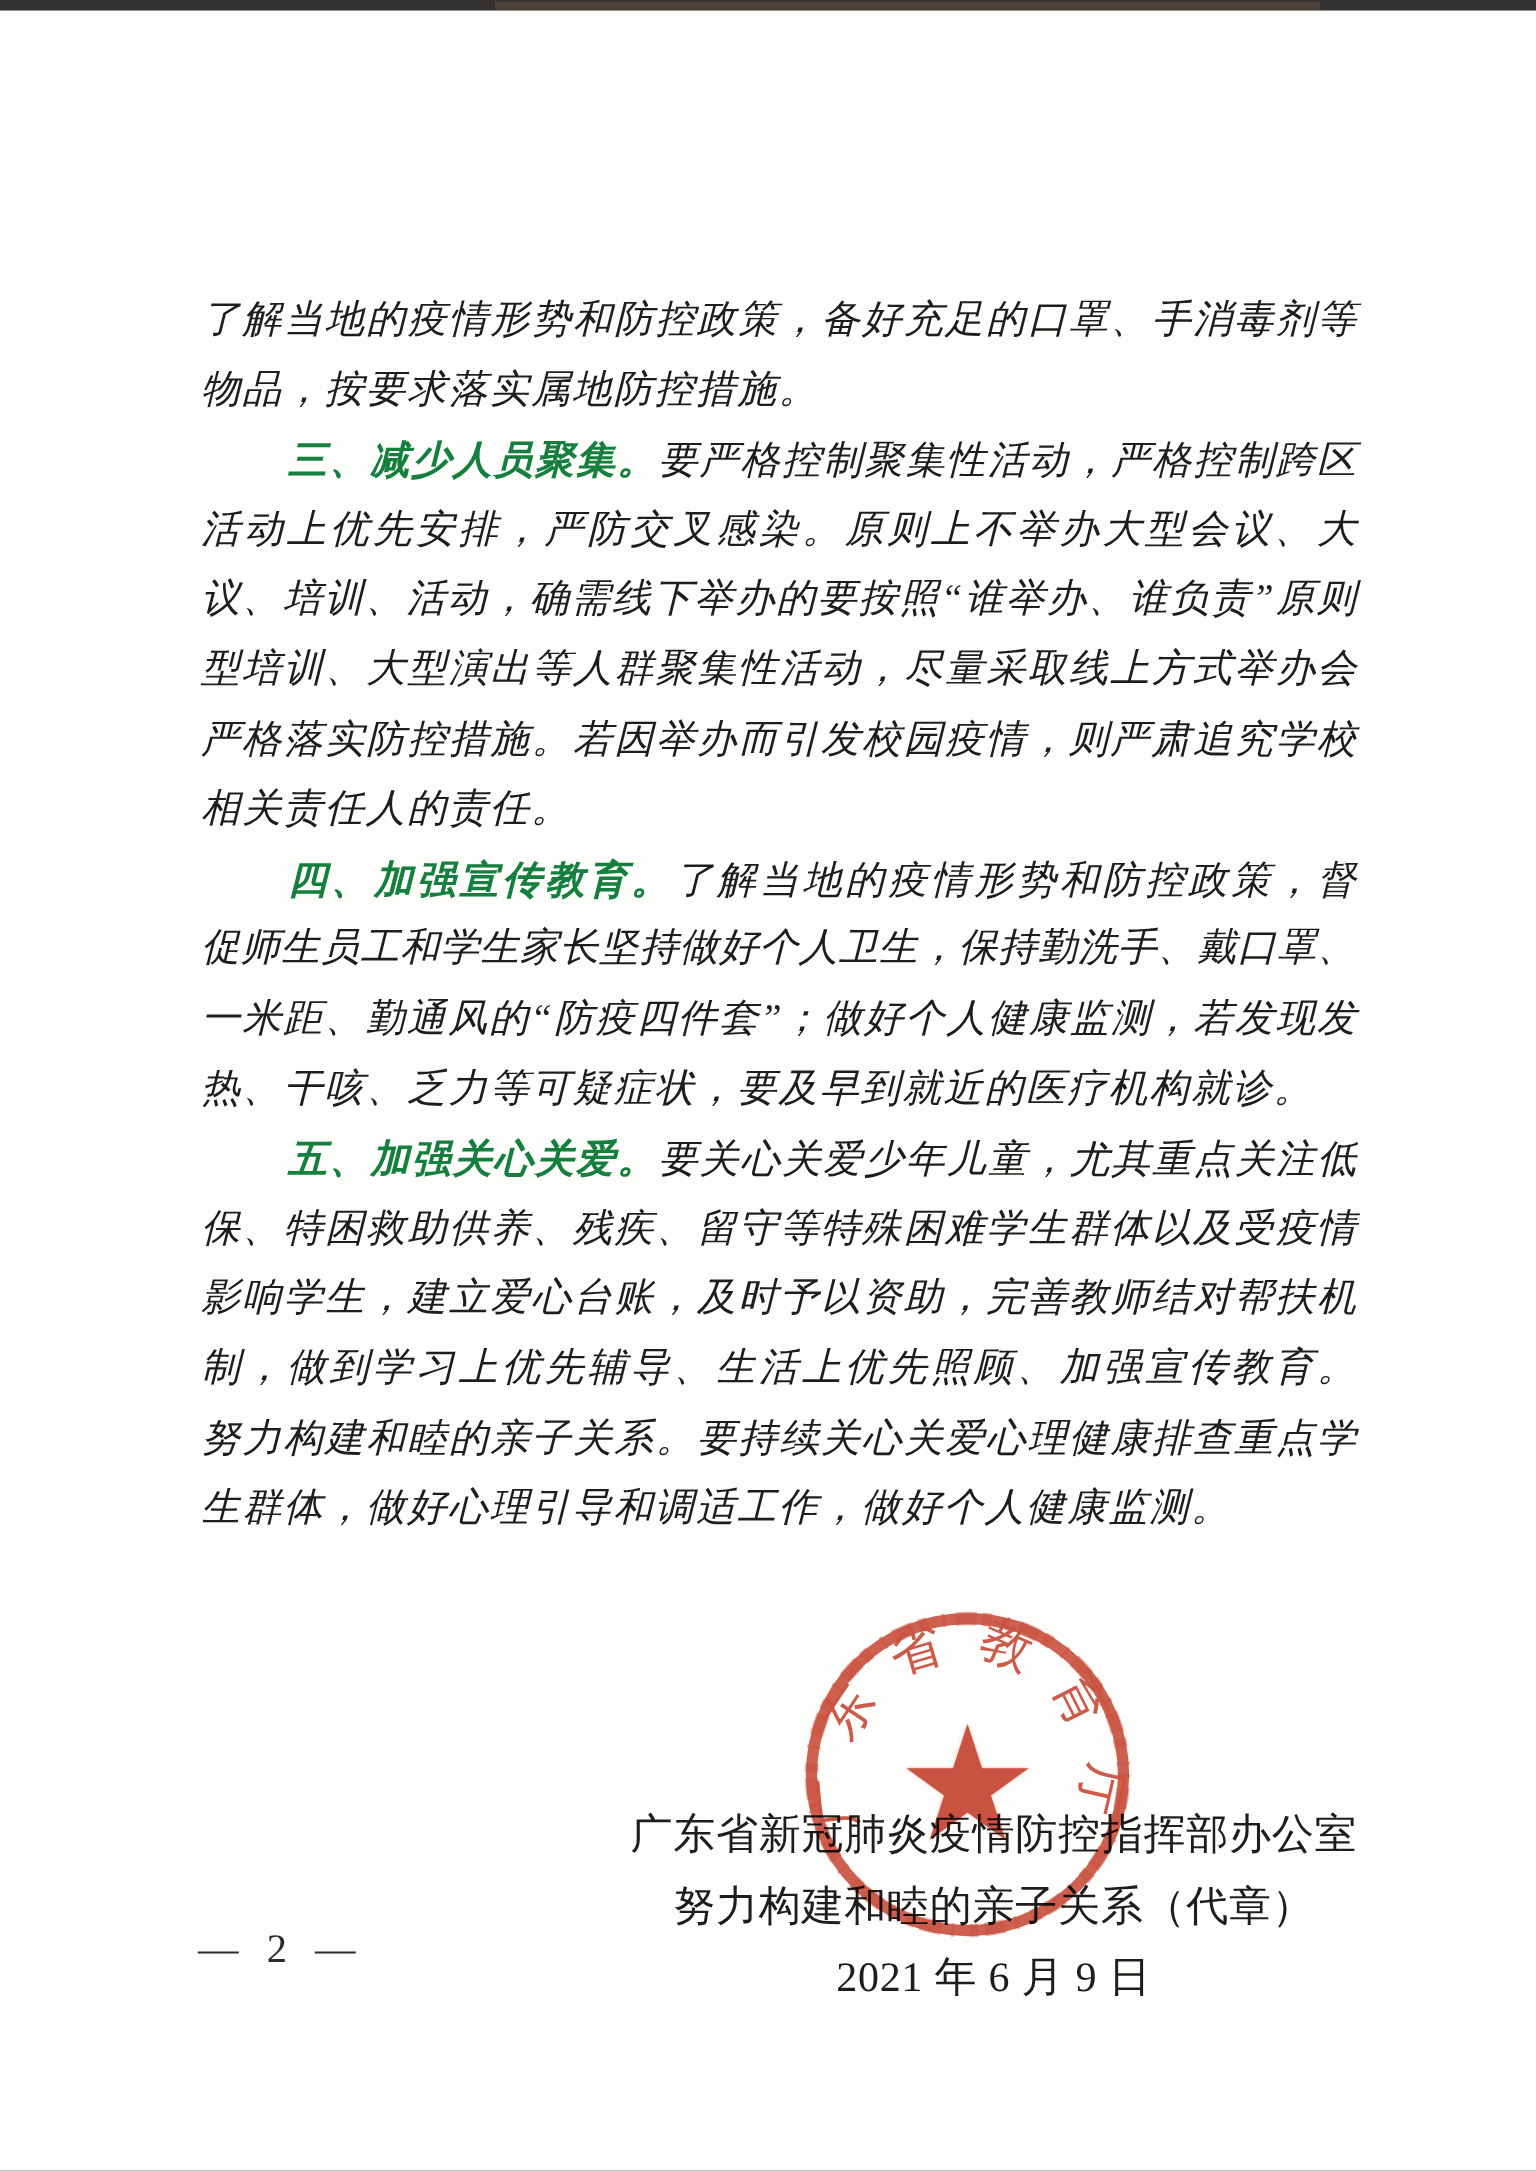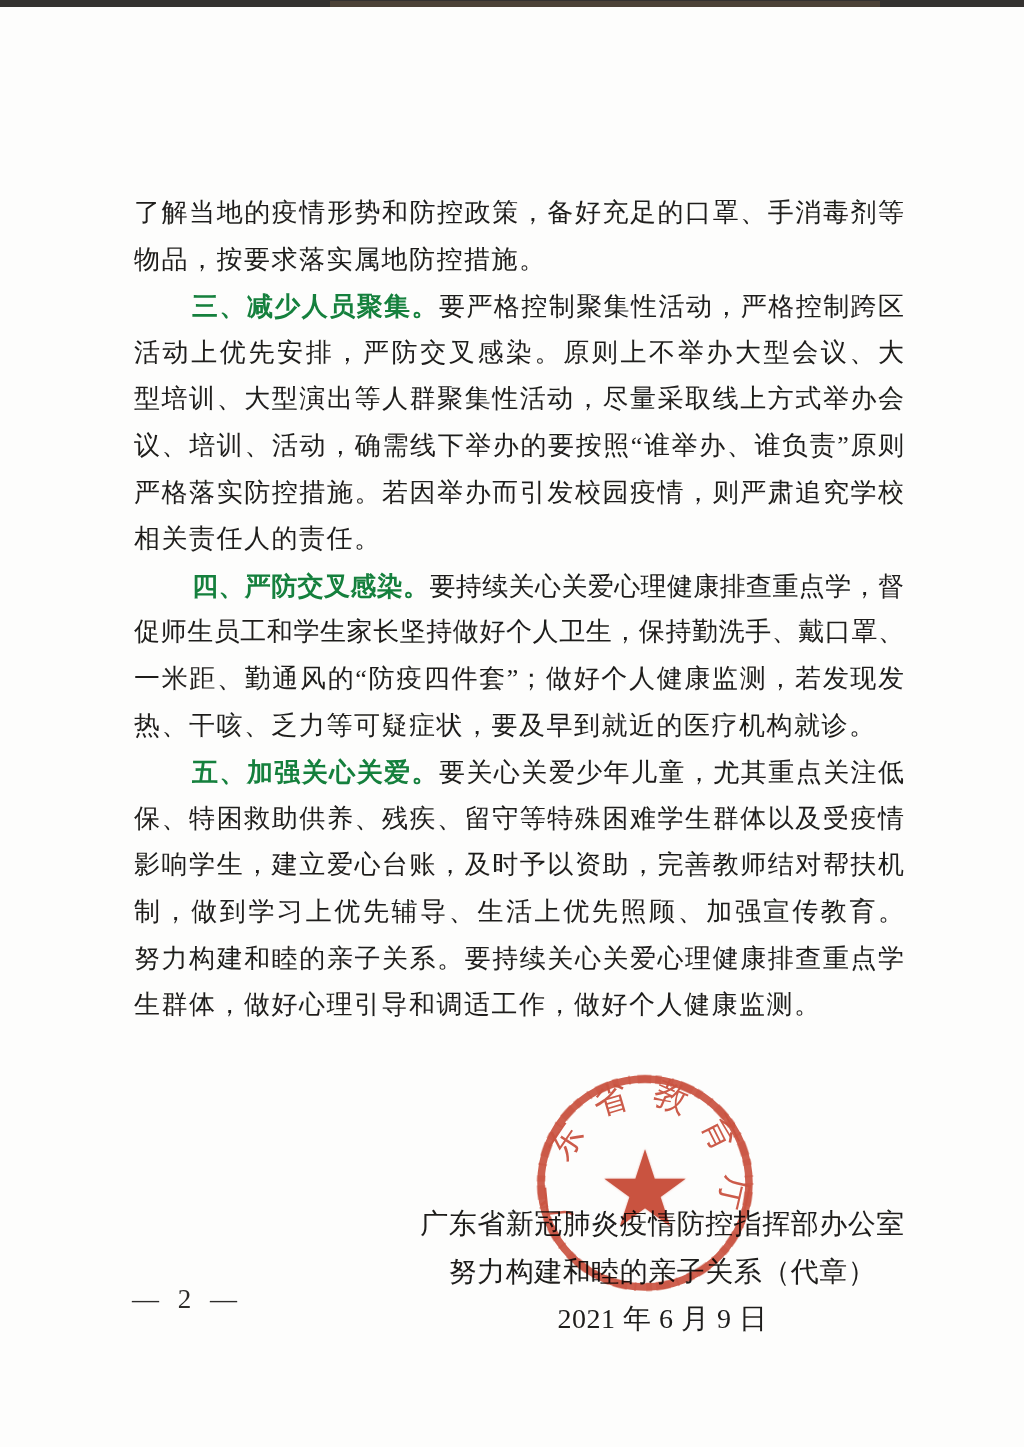--- a/index.html
+++ b/index.html
@@ -5,21 +5,21 @@
   html,body { margin:0; padding:0; background:#888; }
   .page {
     position:relative; width:1024px; height:1447px;
     background:#fdfdfc; overflow:hidden;
     font-family:"Liberation Serif","DejaVu Serif",serif;
     color:#1e1d1b;
   }
   .scan-band { position:absolute; top:0; left:0; width:1024px; height:7px; background:#343230; }
   .scan-smudge { position:absolute; top:1px; left:330px; width:550px; height:6px; background:rgba(128,104,70,0.32); }
 
-  .content { position:absolute; left:134px; top:190px; width:770px; z-index:1; }
+  .content { position:absolute; left:134px; top:190px; width:770px; z-index:1;font-style:italic; }
   .line {
     height:46.6px; line-height:46.6px; font-size:26px;
     letter-spacing:1.5px; white-space:normal;
   }
   .line.fill { letter-spacing:0; text-align:justify; text-align-last:justify; }
   .line.indent { text-indent:58px; }
   .line b {
     font-weight:700;
     font-family:"Liberation Sans","DejaVu Sans",sans-serif;
     color:#15803d;
@@ -53,25 +53,25 @@
 <div class="page">
 
   <div class="scan-band"></div>
   <div class="scan-smudge"></div>
 
   <div class="content">
     <div class="line fill">了解当地的疫情形势和防控政策，备好充足的口罩、手消毒剂等</div>
     <div class="line">物品，按要求落实属地防控措施。</div>
     <div class="line fill indent"><b>三、减少人员聚集。</b><span>要严格控制聚集性活动，严格控制跨区</span></div>
     <div class="line fill">活动上优先安排，严防交叉感染。原则上不举办大型会议、大</div>
+    <div class="line fill">议、培训、活动，确需线下举办的要按照“谁举办、谁负责”原则</div>
     <div class="line fill">型培训、大型演出等人群聚集性活动，尽量采取线上方式举办会</div>
-    <div class="line fill">议、培训、活动，确需线下举办的要按照“谁举办、谁负责”原则</div>
     <div class="line fill">严格落实防控措施。若因举办而引发校园疫情，则严肃追究学校</div>
     <div class="line">相关责任人的责任。</div>
-    <div class="line fill indent"><b>四、严防交叉感染。</b><span>要持续关心关爱心理健康排查重点学，督</span></div>
+    <div class="line fill indent"><b>四、加强宣传教育。</b><span>了解当地的疫情形势和防控政策，督</span></div>
     <div class="line fill">促师生员工和学生家长坚持做好个人卫生，保持勤洗手、戴口罩、</div>
     <div class="line fill">一米距、勤通风的“防疫四件套”；做好个人健康监测，若发现发</div>
     <div class="line">热、干咳、乏力等可疑症状，要及早到就近的医疗机构就诊。</div>
     <div class="line fill indent"><b>五、加强关心关爱。</b><span>要关心关爱少年儿童，尤其重点关注低</span></div>
     <div class="line fill">保、特困救助供养、残疾、留守等特殊困难学生群体以及受疫情</div>
     <div class="line fill">影响学生，建立爱心台账，及时予以资助，完善教师结对帮扶机</div>
     <div class="line fill">制，做到学习上优先辅导、生活上优先照顾、加强宣传教育。</div>
     <div class="line fill">努力构建和睦的亲子关系。要持续关心关爱心理健康排查重点学</div>
     <div class="line">生群体，做好心理引导和调适工作，做好个人健康监测。</div>
   </div>

